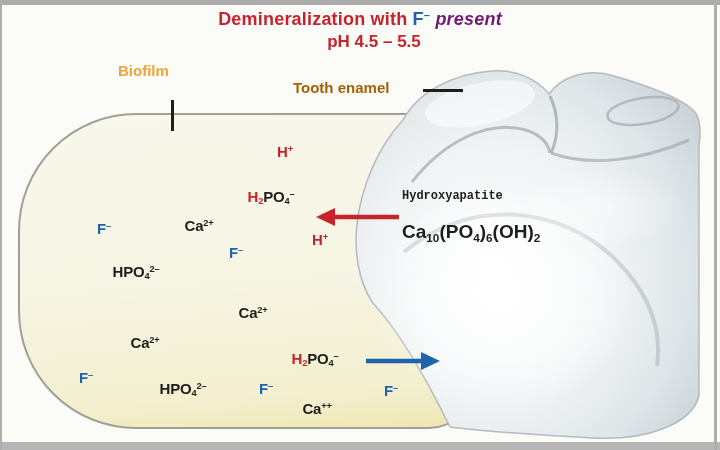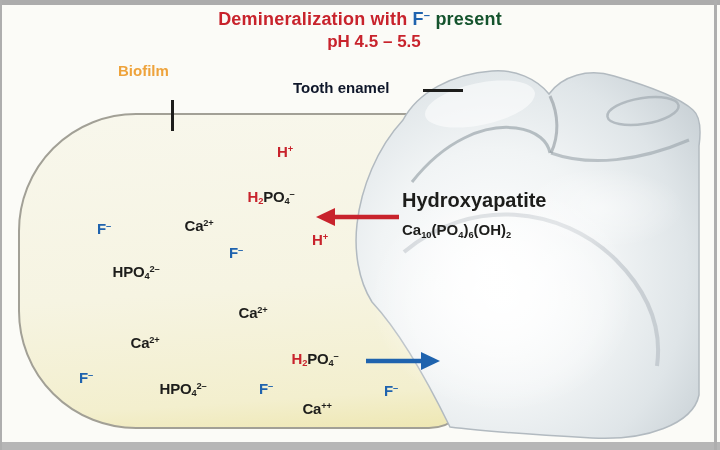--- a/index.html
+++ b/index.html
@@ -31,49 +31,49 @@
   .biofilm {
     position:absolute; left:18px; top:113px; width:455px; height:316px; z-index:1;
     border:2px solid #a2a096;
     border-radius:118px 44px 44px 118px;
     background:linear-gradient(176deg, #f8f7ec 0%, #f6f4e2 55%, #f3efce 88%, #eee7b2 100%);
   }
 
   .art { position:absolute; left:0; top:0; width:720px; height:450px; z-index:2; }
 
   .overlay { position:absolute; z-index:4; white-space:nowrap; font-weight:bold; color:#1d1d1b; }
-  .mineral-name    { font-size:20px; }
-  .mineral-formula { font-size:15px; }
+  .mineral-name    { font-size:12px;font-family:Liberation Mono, monospace; }
+  .mineral-formula { font-size:19px; }
   .hydroxy-name    { left:402px; top:189px; }
   .hydroxy-formula { left:402px; top:221px; }
   .fluor-name      { left:450px; top:331px; }
   .fluor-formula   { left:453px; top:363px; }
 
   #ion-layer { position:absolute; left:0; top:0; width:720px; height:450px; z-index:4; }
   .ion {
     position:absolute; transform:translate(-50%,-50%);
     font-weight:bold; font-size:15px; color:#1d1d1b; white-space:nowrap;
     letter-spacing:-0.2px;
   }
   .sub { font-size:0.62em; vertical-align:-0.3em; }
   .sup { font-size:0.62em; vertical-align:0.5em; }
 </style>
 </head>
 <body>
 
 <div class="stage">
 
   <div class="title-block">
-    <div class="title-line1"><span style="color: rgb(200, 35, 44);">Demineralization with </span><span style="color: rgb(31, 99, 174);">F</span><span class="sup" style="color: rgb(31, 99, 174);">–</span><span style="color: #14532d;"> present</span></div>
+    <div class="title-line1"><span style="color: rgb(200, 35, 44);">Demineralization with </span><span style="color: rgb(31, 99, 174);">F</span><span class="sup" style="color: rgb(31, 99, 174);">–</span><span style="color: #701a75; font-style: italic;"> present</span></div>
     <div class="title-line2"><span style="color: rgb(200, 35, 44); margin-left: 28px;">pH 4.5 – 5.5</span></div>
   </div>
 
   <div class="callout biofilm-callout"><span style="color: rgb(238, 163, 60);">Biofilm</span></div>
   <div class="biofilm-pointer"></div>
-  <div class="callout enamel-callout"><span style="color: #0f172a;">Tooth enamel</span></div>
+  <div class="callout enamel-callout"><span style="color: #a16207;">Tooth enamel</span></div>
   <div class="enamel-pointer"></div>
 
   <div class="biofilm"></div>
 
   <svg class="art" viewBox="0 0 720 450">
     <defs>
       <radialGradient id="toothBody" cx="0.40" cy="0.55" r="0.75">
         <stop offset="0%" stop-color="#ffffff"></stop>
         <stop offset="45%" stop-color="#f1f4f5"></stop>
         <stop offset="75%" stop-color="#dfe5e8"></stop>

